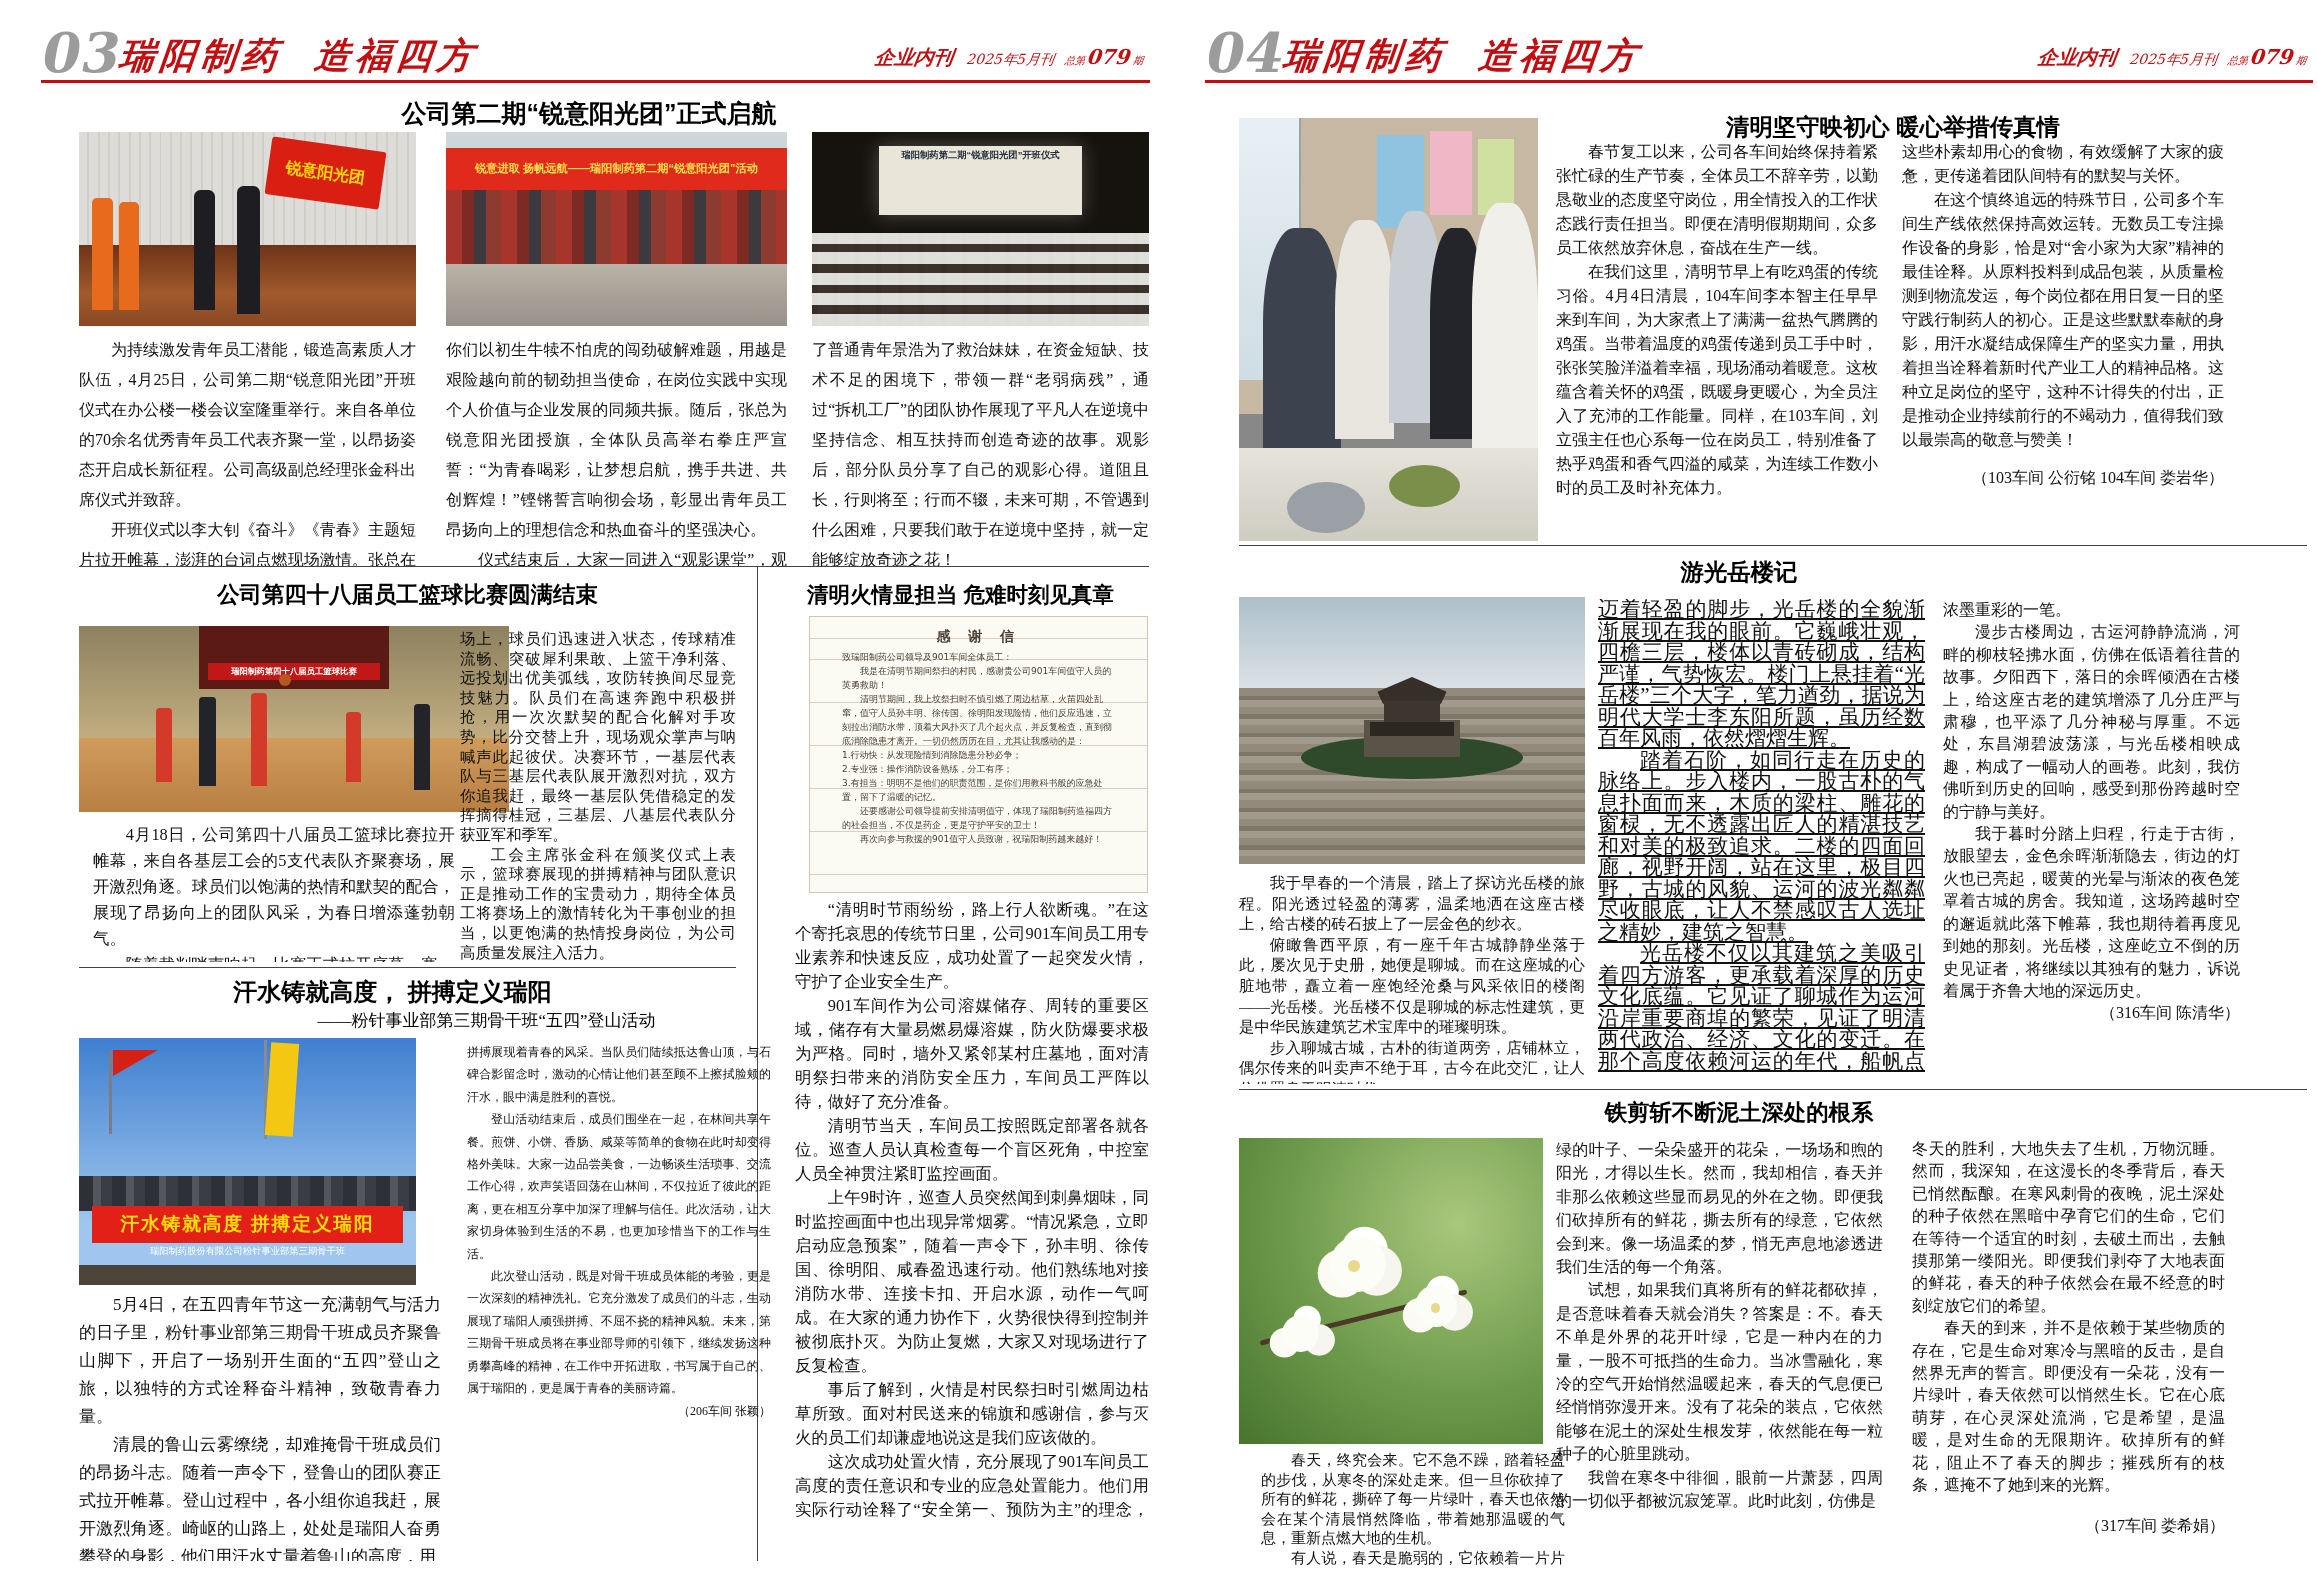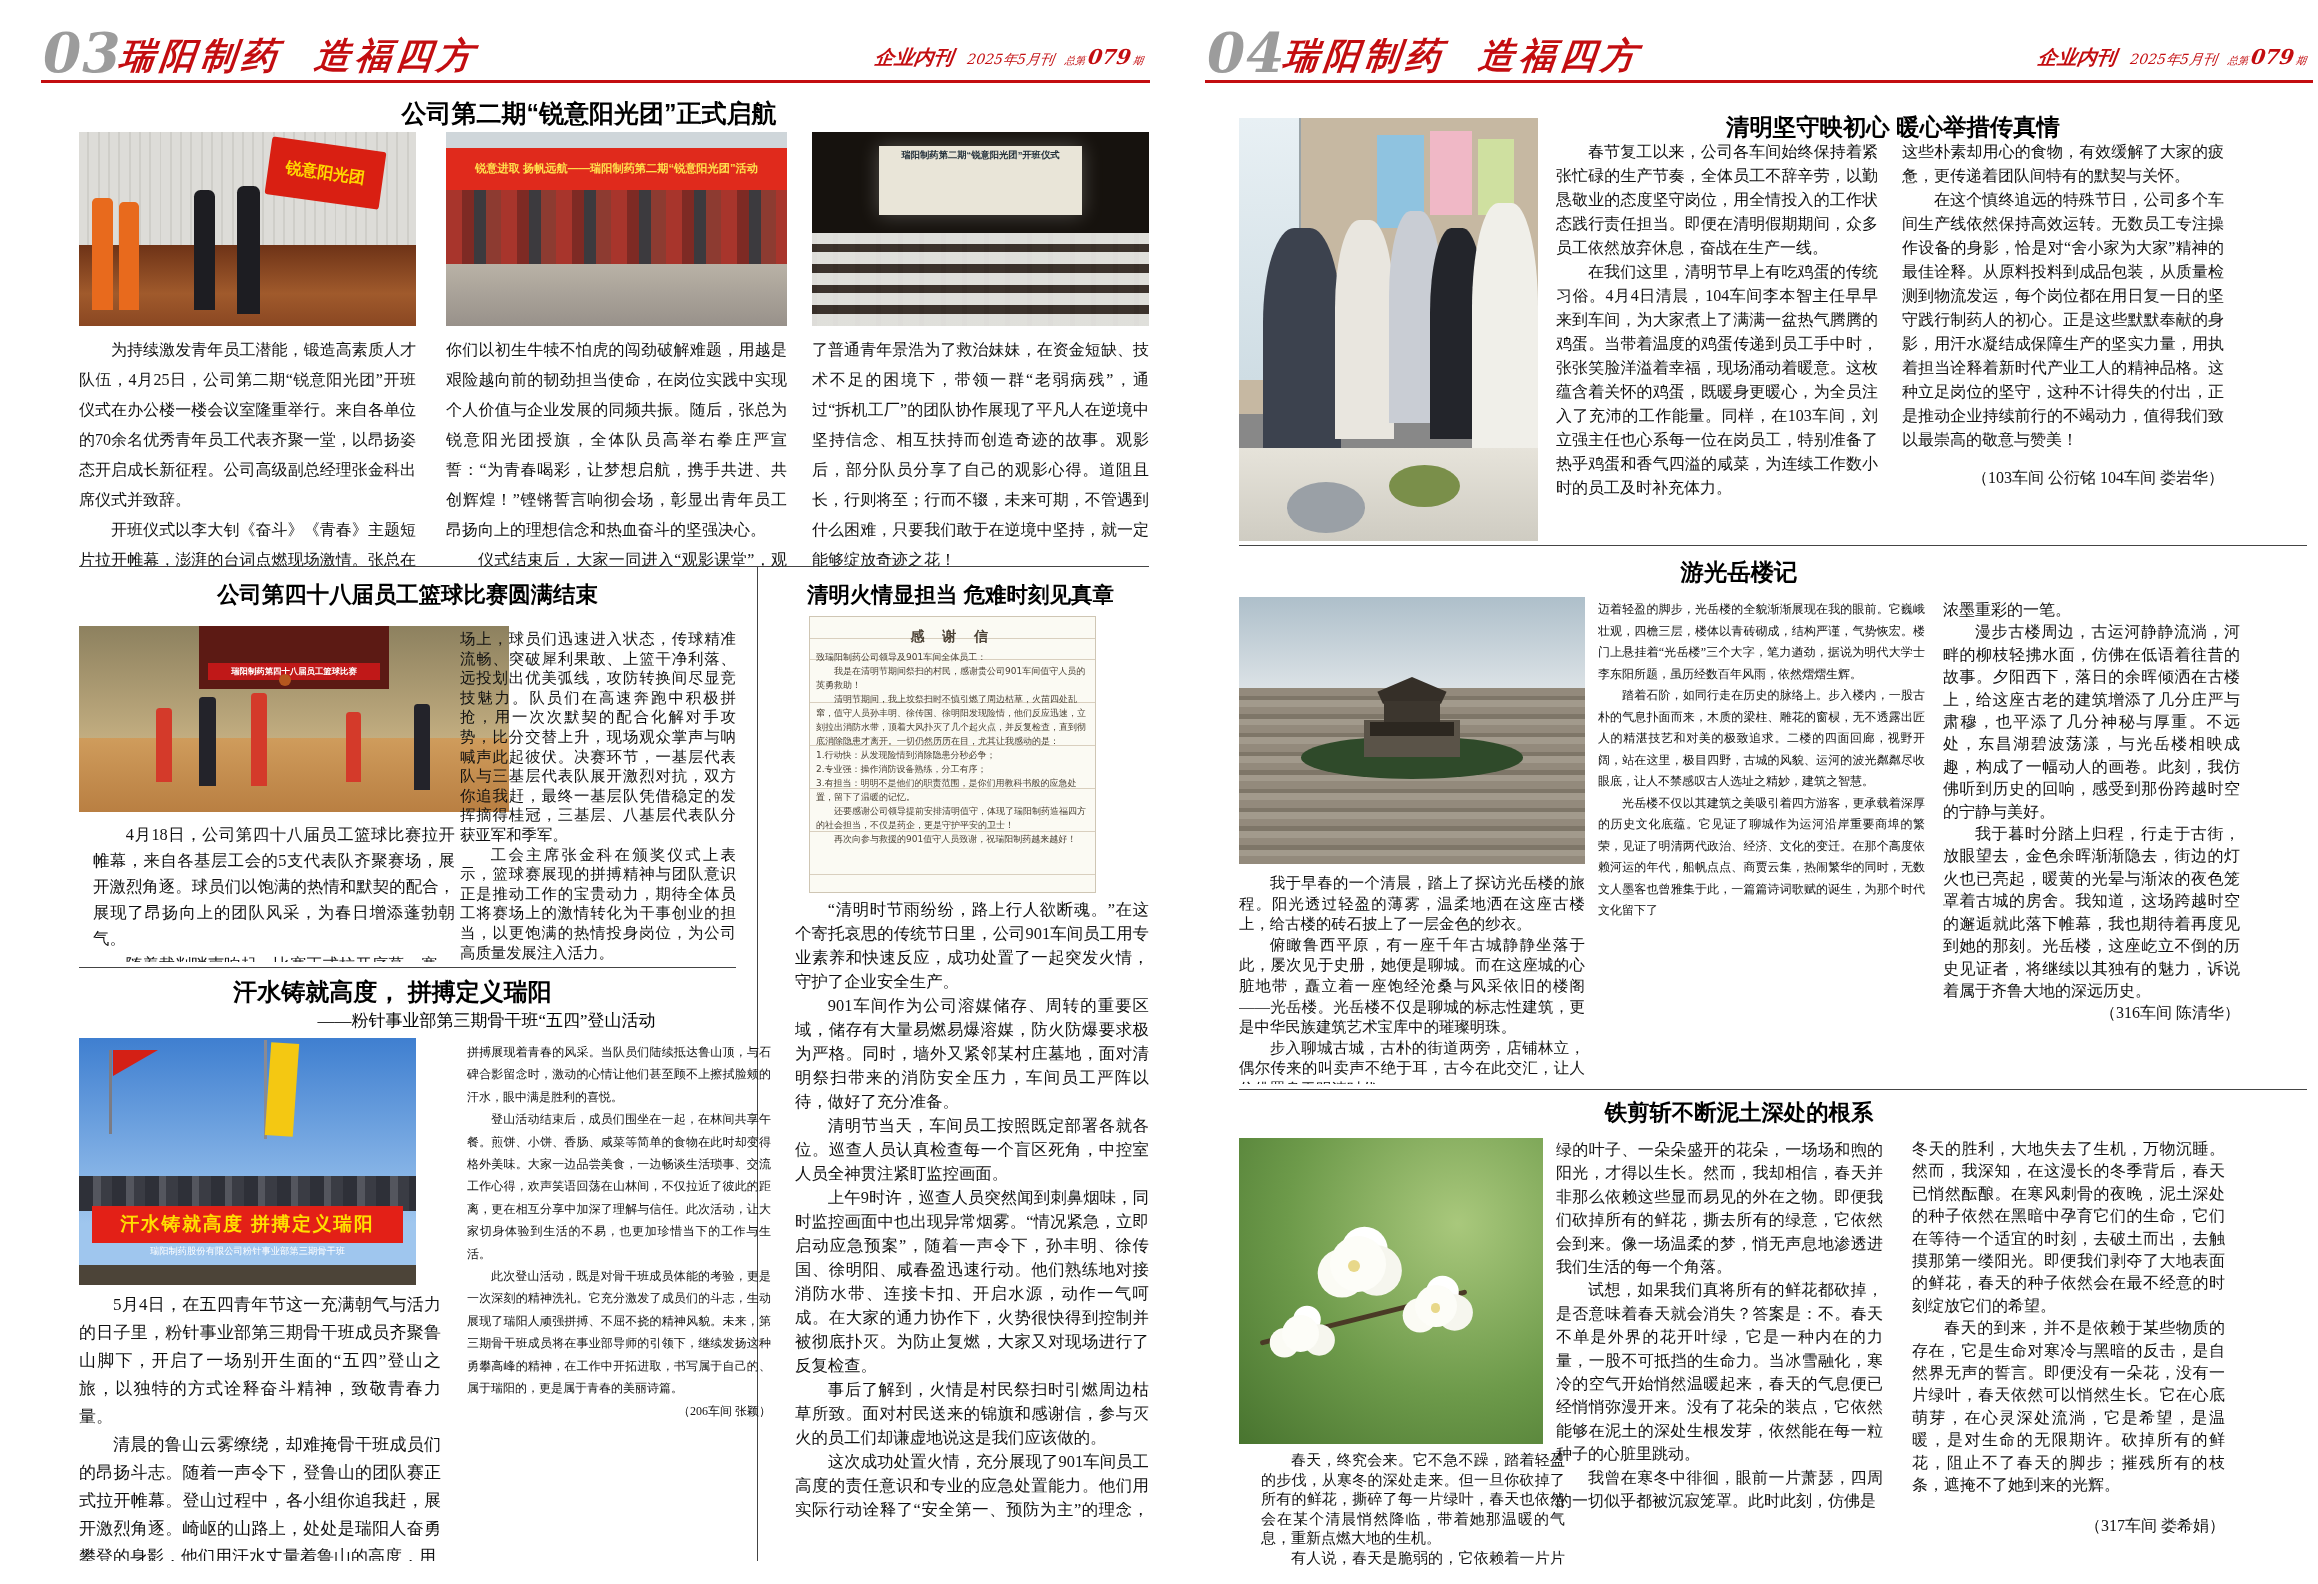--- a/index.html
+++ b/index.html
@@ -64,21 +64,21 @@
   .phB .wall{left:0;top:0;width:100%;height:60%;background:linear-gradient(180deg,#8d815f,#c2ad80);}
   .phB .curtain{left:28%;top:0;width:44%;height:34%;background:#5c1a14;}
   .phB .banner{left:30%;top:20%;width:40%;height:9%;background:#c01818;display:flex;
     align-items:center;justify-content:center;}
   .phB .banner span{position:static;color:#fff;font-size:8.4px;font-weight:bold;
     font-family:"Liberation Sans",sans-serif;white-space:nowrap;}
   .phB .floor{left:0;bottom:0;width:100%;height:40%;
     background:linear-gradient(180deg,#cf9c5c,#b97f42);}
   .phB .pl{border-radius:3.7px 3.7px 0 0;}
   
-  .letter{position:absolute;background:#fbfaf3;border:0.9px solid #cfc6b4;padding:12px 6px;
+  .letter{position:absolute;background:#fbfaf3;border:0.9px solid #cfc6b4;padding:12px 32px;
     background-image:repeating-linear-gradient(180deg,rgba(0,0,0,0) 0 20.6px,#d9cfbe 20.6px 21.5px);
     font-family:"DejaVu Sans",sans-serif;color:#4a4034;overflow:hidden;}
   .letter .lt{font-size:14px;text-align:center;font-weight:bold;letter-spacing:6.5px;margin:0 0 6.5px 0;}
   .letter p{font-size:9px;line-height:14px;margin:0;text-indent:2em;}
   .letter p.na{text-indent:0;}
   
   .phC .sky{left:0;top:0;width:100%;height:100%;background:linear-gradient(180deg,#3f7fd0,#9fc6ee 75%);}
   .phC .f1{left:10%;top:5%;width:0;height:0;border-top:26px solid #d42015;border-right:45px solid transparent;}
   .phC .p1{left:9%;top:5%;width:2.3px;height:34%;background:#7c7c84;}
   .phC .f2{left:56%;top:2%;width:28px;height:93px;background:#f4c812;transform:rotate(4deg);}
@@ -307,21 +307,21 @@
       <div class="base"></div>
       <div class="t1"></div>
       <div class="t2"></div>
       <div class="t3"></div>
     </div>
     <div class="col" style="left:1239px;top:873px;width:346px;height:211px;font-size:15.4px;line-height:20.6px;">
       <p>我于早春的一个清晨，踏上了探访光岳楼的旅程。阳光透过轻盈的薄雾，温柔地洒在这座古楼上，给古楼的砖石披上了一层金色的纱衣。</p>
       <p>俯瞰鲁西平原，有一座千年古城静静坐落于此，屡次见于史册，她便是聊城。而在这座城的心脏地带，矗立着一座饱经沧桑与风采依旧的楼阁——光岳楼。光岳楼不仅是聊城的标志性建筑，更是中华民族建筑艺术宝库中的璀璨明珠。</p>
       <p>步入聊城古城，古朴的街道两旁，店铺林立，偶尔传来的叫卖声不绝于耳，古今在此交汇，让人仿佛置身于明清时代。</p>
     </div>
-    <div class="col" style="left:1598px;top:599px;width:327px;height:473px;font-size:12px;line-height:21.5px;">
+    <div class="col" style="left:1598px;top:599px;width:327px;height:473px;font-size:21px;line-height:21.5px;text-decoration:underline;">
       <p class="noind">迈着轻盈的脚步，光岳楼的全貌渐渐展现在我的眼前。它巍峨壮观，四檐三层，楼体以青砖砌成，结构严谨，气势恢宏。楼门上悬挂着“光岳楼”三个大字，笔力遒劲，据说为明代大学士李东阳所题，虽历经数百年风雨，依然熠熠生辉。</p>
       <p>踏着石阶，如同行走在历史的脉络上。步入楼内，一股古朴的气息扑面而来，木质的梁柱、雕花的窗棂，无不透露出匠人的精湛技艺和对美的极致追求。二楼的四面回廊，视野开阔，站在这里，极目四野，古城的风貌、运河的波光粼粼尽收眼底，让人不禁感叹古人选址之精妙，建筑之智慧。</p>
       <p>光岳楼不仅以其建筑之美吸引着四方游客，更承载着深厚的历史文化底蕴。它见证了聊城作为运河沿岸重要商埠的繁荣，见证了明清两代政治、经济、文化的变迁。在那个高度依赖河运的年代，船帆点点、商贾云集，热闹繁华的同时，无数文人墨客也曾雅集于此，一篇篇诗词歌赋的诞生，为那个时代文化留下了</p>
     </div>
     <div class="col" style="left:1943px;top:599px;width:297px;height:473px;font-size:16px;line-height:22.4px;">
       <p class="noind">浓墨重彩的一笔。</p>
       <p>漫步古楼周边，古运河静静流淌，河畔的柳枝轻拂水面，仿佛在低语着往昔的故事。夕阳西下，落日的余晖倾洒在古楼上，给这座古老的建筑增添了几分庄严与肃穆，也平添了几分神秘与厚重。不远处，东昌湖碧波荡漾，与光岳楼相映成趣，构成了一幅动人的画卷。此刻，我仿佛听到历史的回响，感受到那份跨越时空的宁静与美好。</p>
       <p>我于暮时分踏上归程，行走于古街，放眼望去，金色余晖渐渐隐去，街边的灯火也已亮起，暖黄的光晕与渐浓的夜色笼罩着古城的房舍。我知道，这场跨越时空的邂逅就此落下帷幕，我也期待着再度见到她的那刻。光岳楼，这座屹立不倒的历史见证者，将继续以其独有的魅力，诉说着属于齐鲁大地的深远历史。</p>
       <p class="sig">（316车间 陈清华）</p>
     </div>

